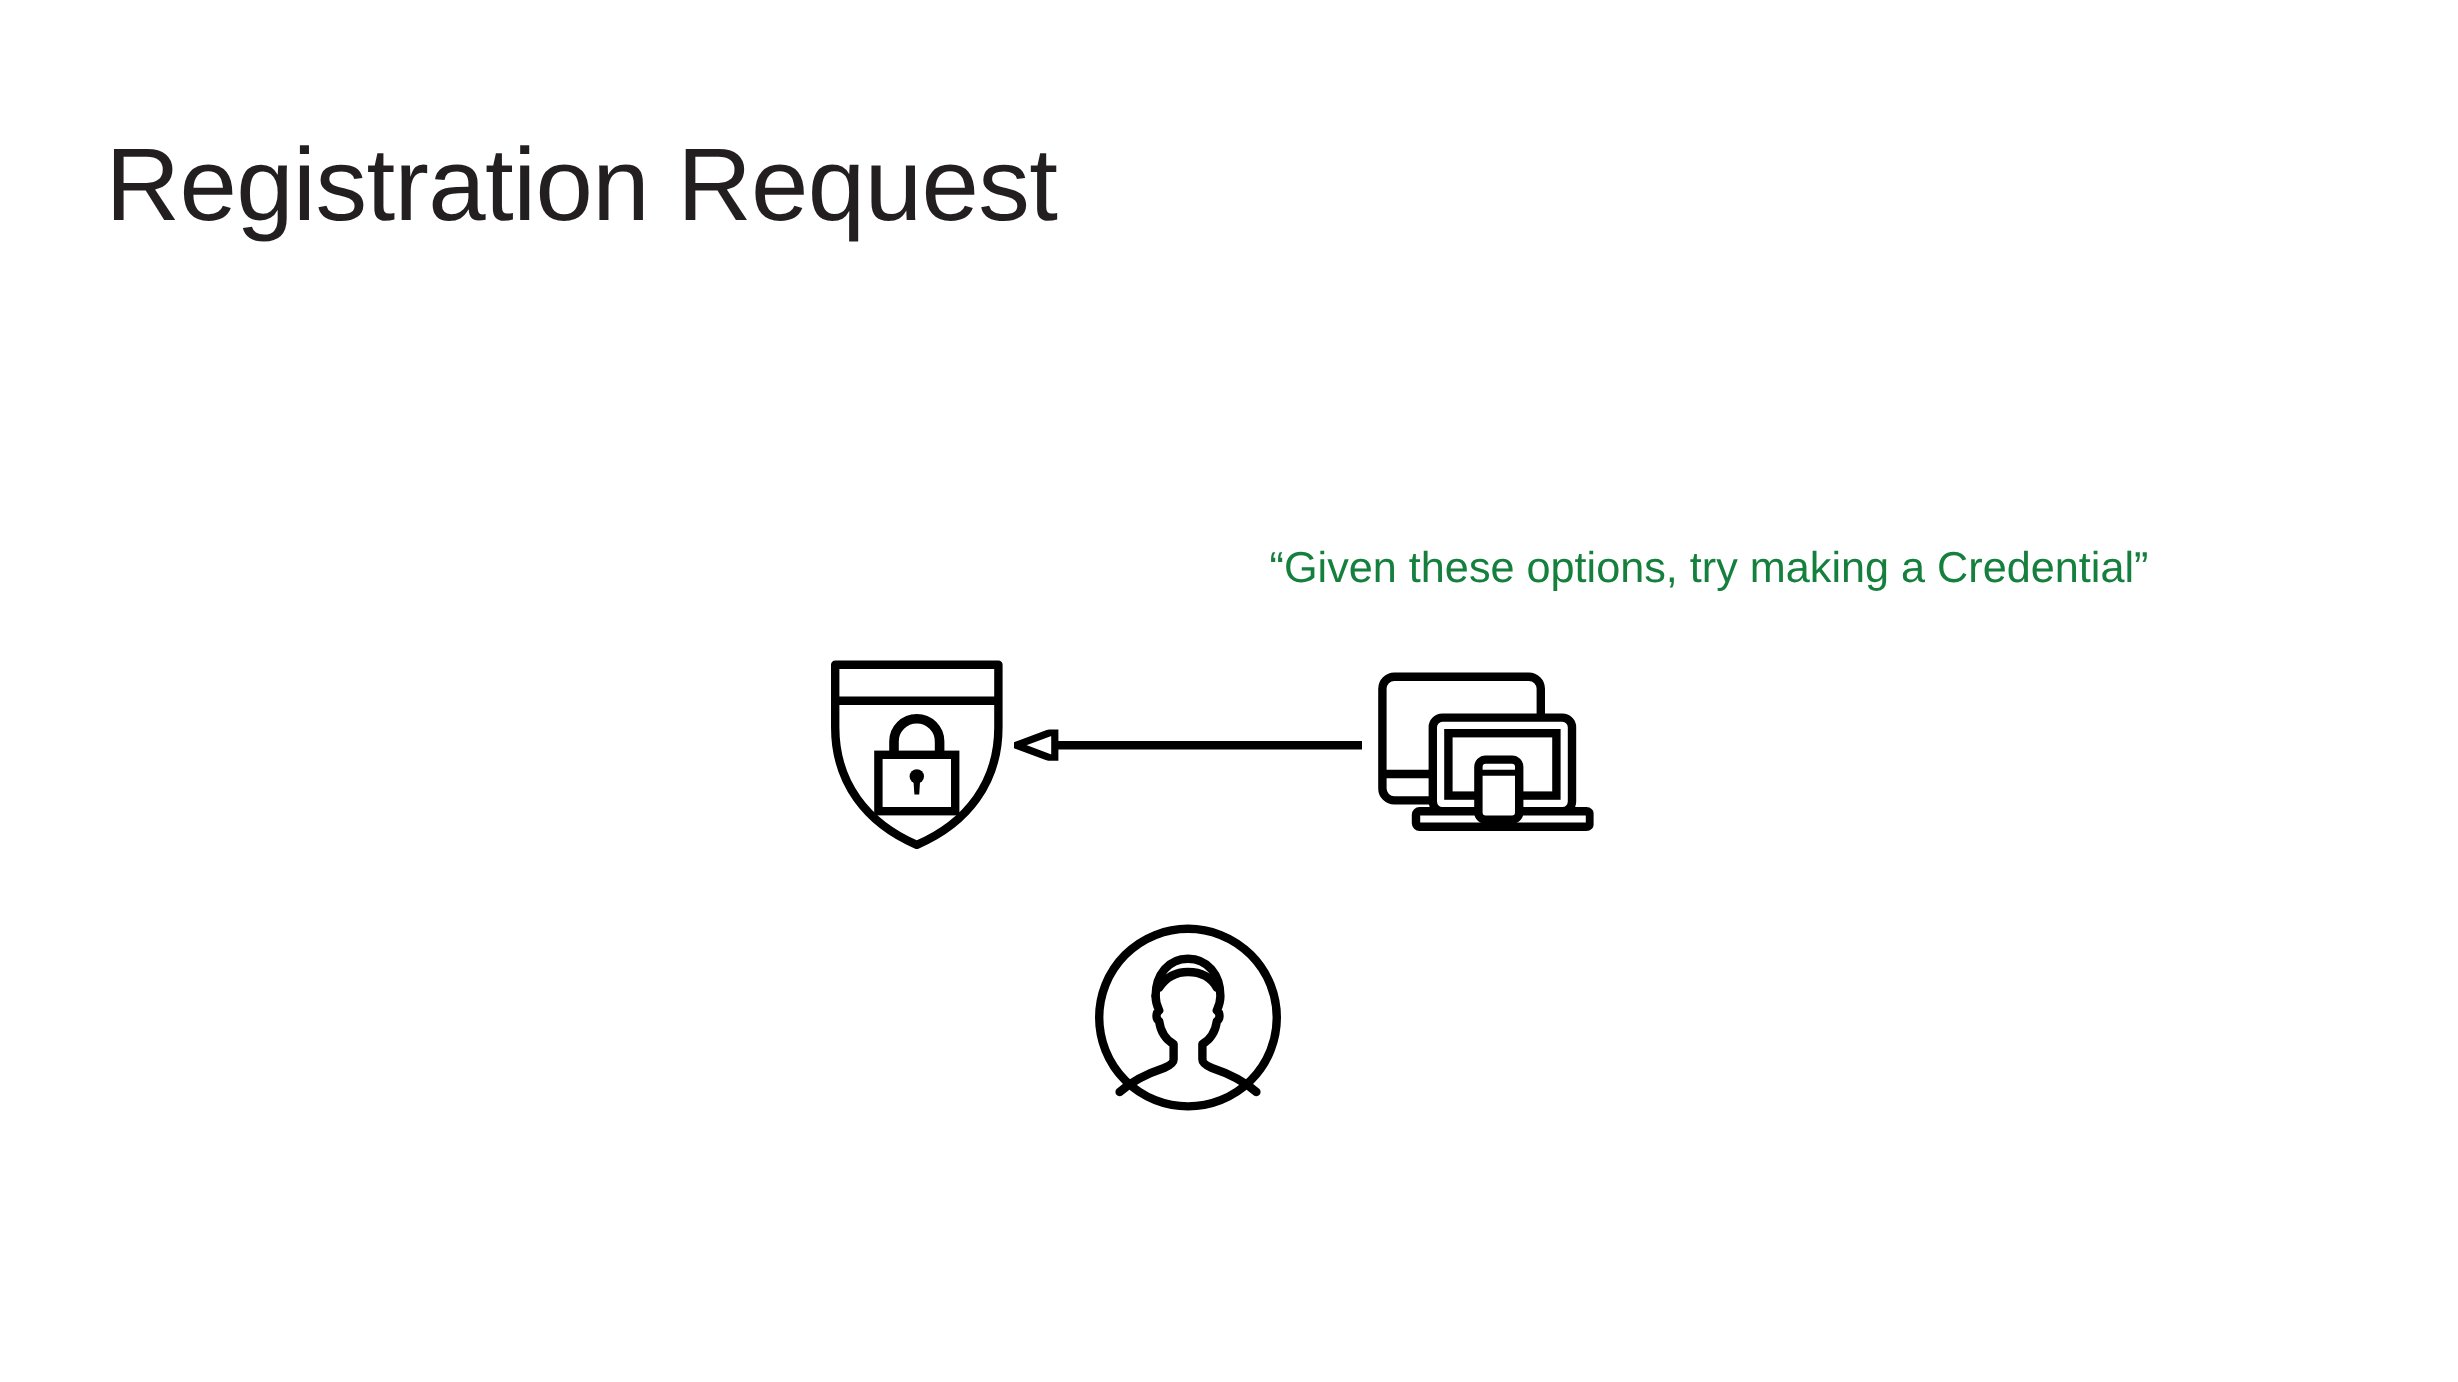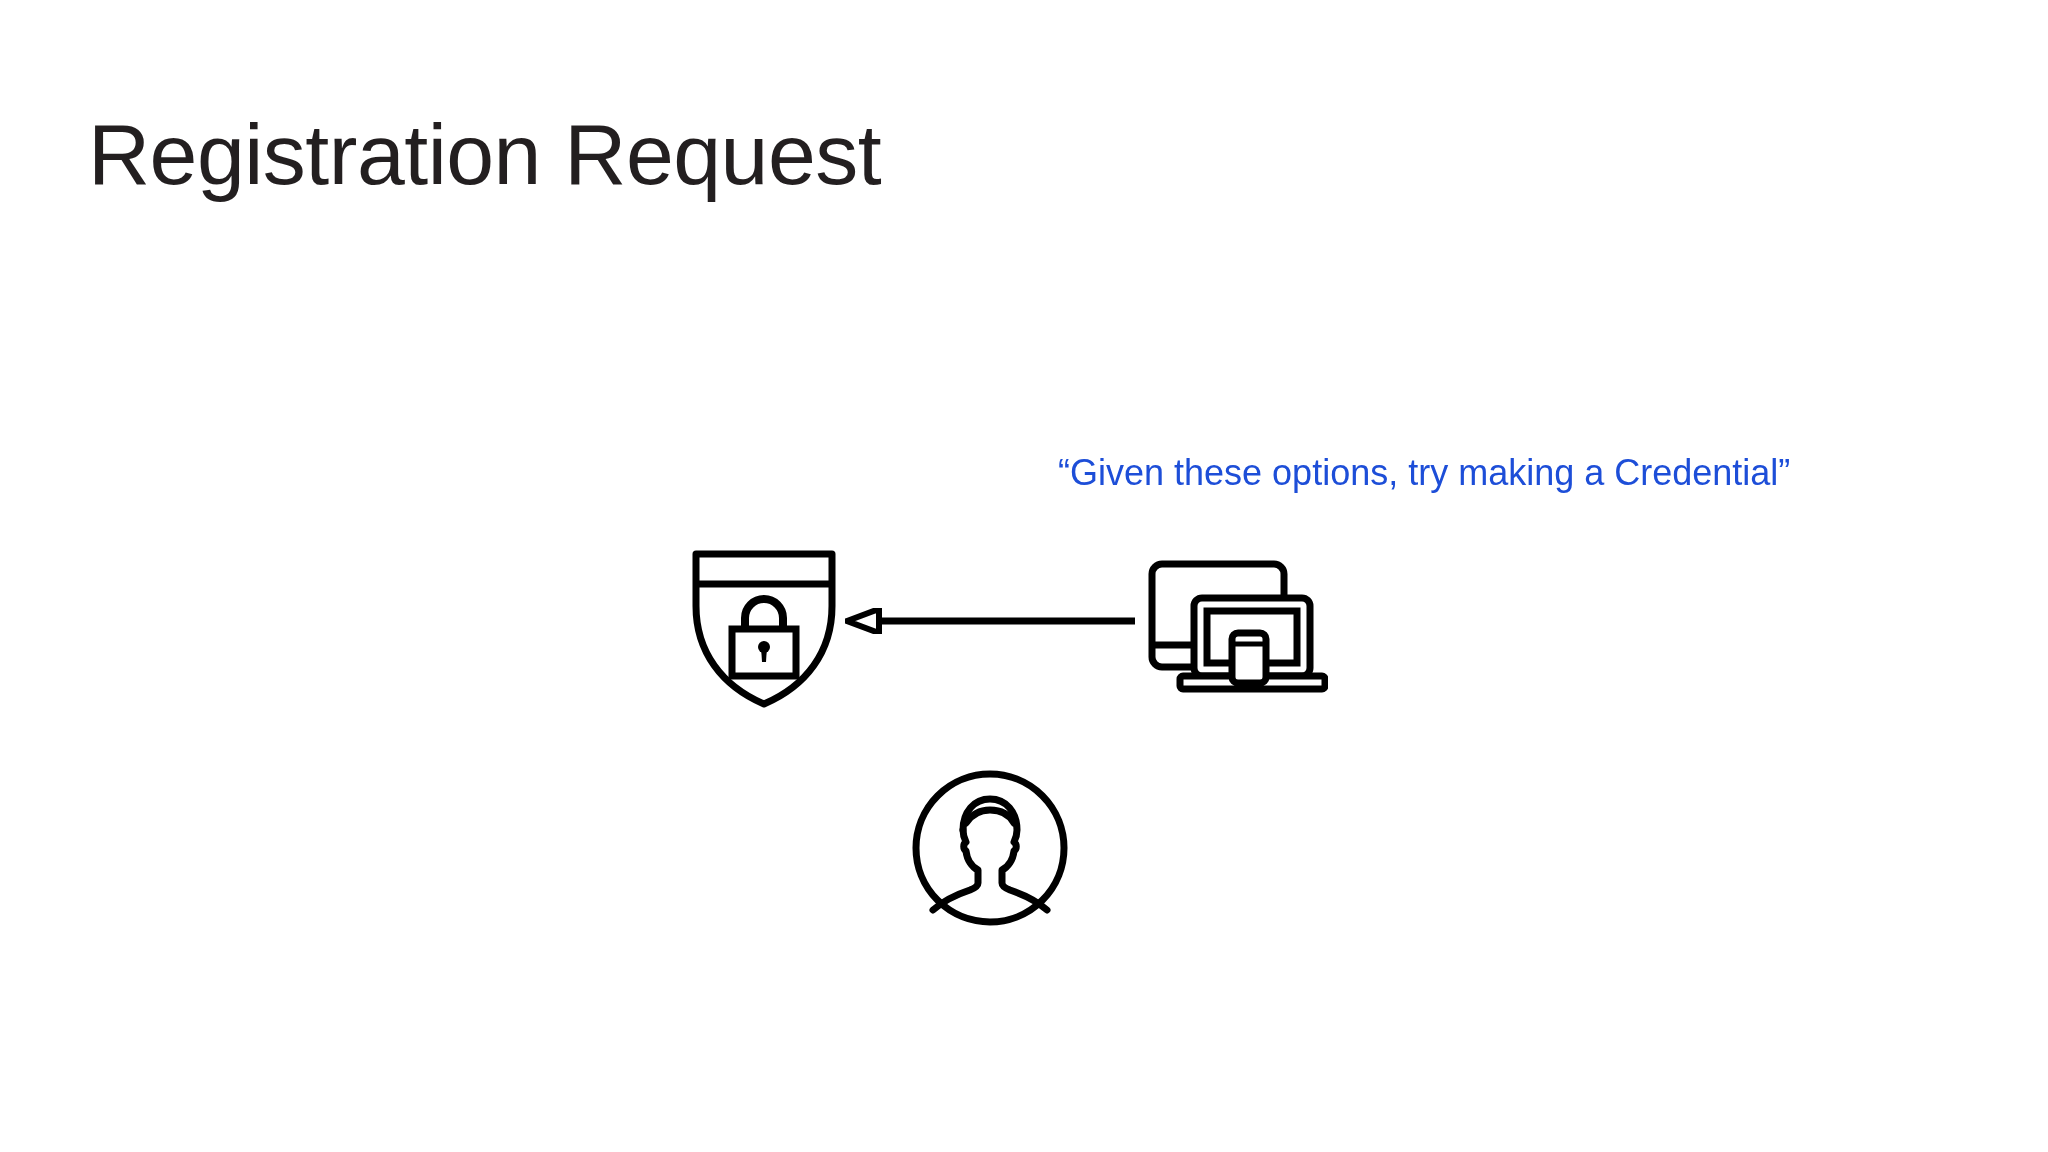--- a/index.html
+++ b/index.html
@@ -36,21 +36,21 @@
 
   
   #quote-caption {
     position: absolute;
     left: 1058px;
     top: 455px;
     font-size: 36px;
     line-height: 1.0;
     font-weight: 400;
     letter-spacing: 0px;
-    color: #1d4ed8;
+    color: #15803d;
     white-space: nowrap;
   }
 
   
   #diagram {
     position: absolute;
     left: 0;
     top: 0;
     width: 2048px;
     height: 1152px;

